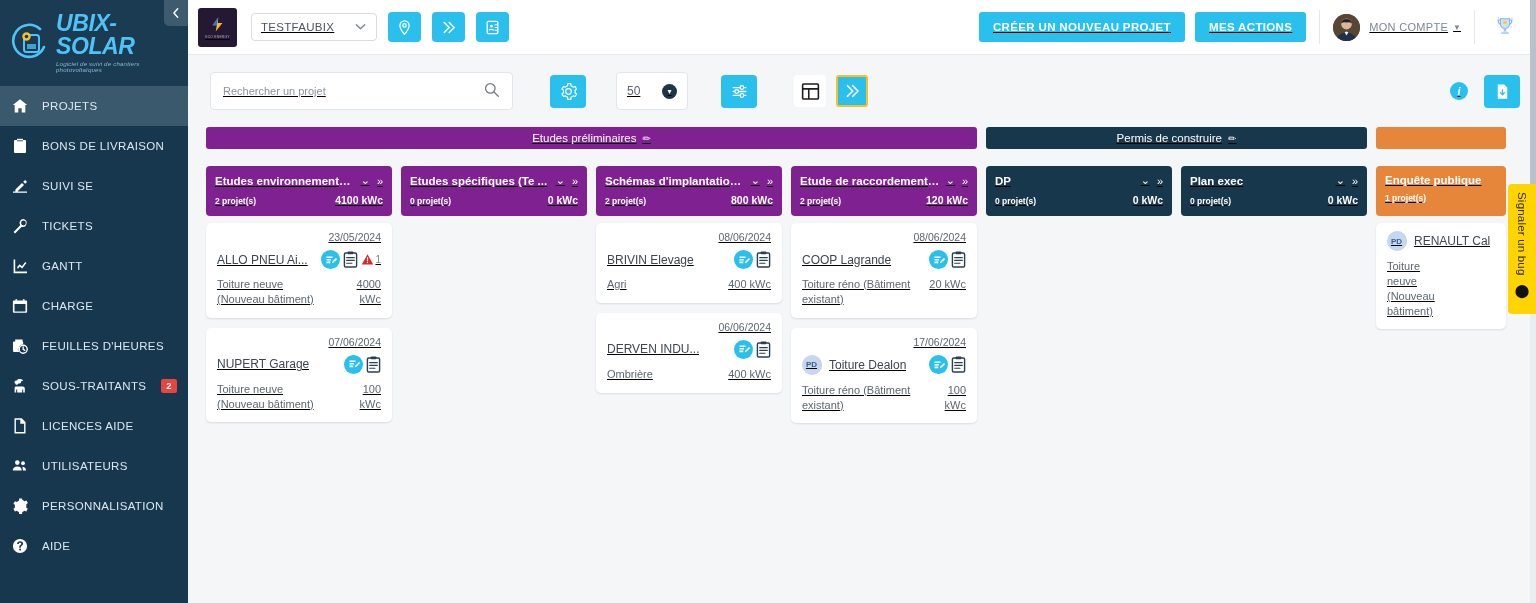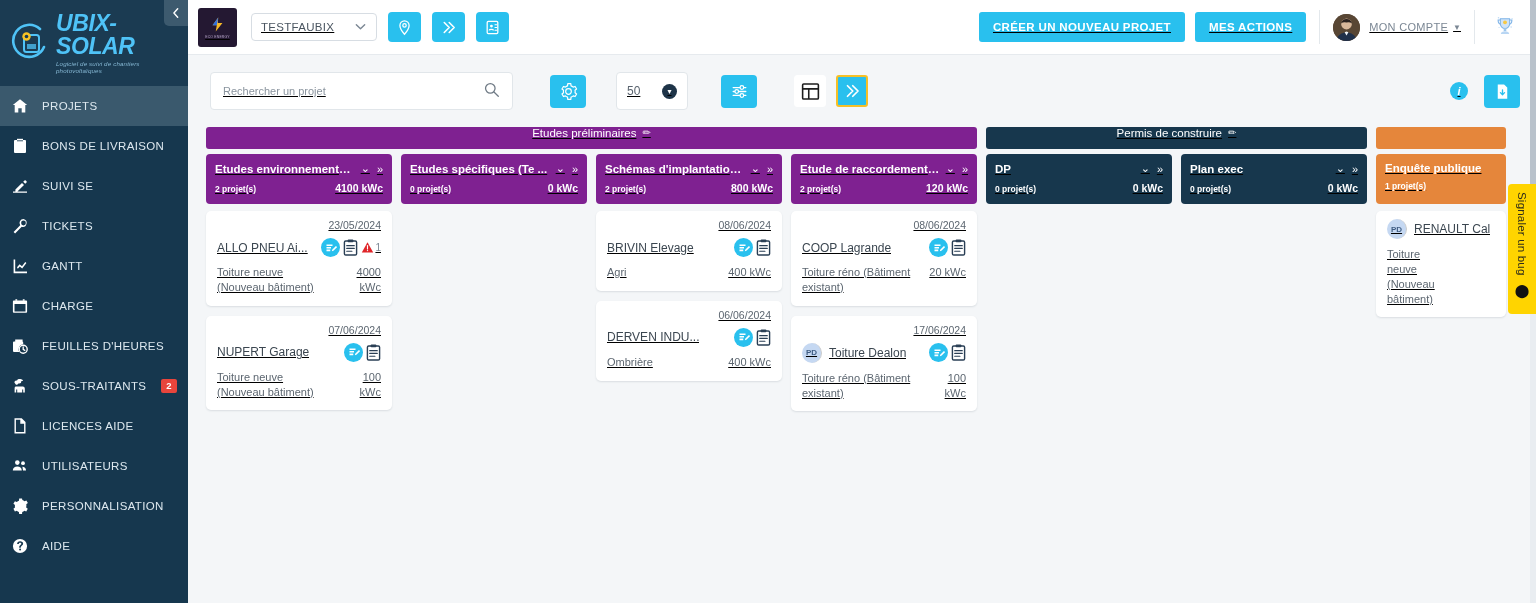--- a/index.html
+++ b/index.html
@@ -15,21 +15,21 @@
   .sidebar {
     width: 188px; height: 603px;
     background: #16374e;
     flex: 0 0 188px;
     position: relative;
     z-index: 20;
   }
   .brand {
     height: 86px;
     background: #1b3b52;
-    display: flex; align-items: center;
+    display: flex; align-items: flex-start;
     padding: 12px 10px;
     position: relative;
   }
   .brand-logo { display: flex; align-items: center; gap: 6px; }
   .brand-mark { width: 40px; height: 40px; flex: 0 0 40px; position: relative; }
   .brand-txt { display: flex; flex-direction: column; line-height: 1; }
   .brand-name {
     font-size: 23px; font-weight: 800; font-style: italic;
     color: #4fc3f7; letter-spacing: -0.4px;
   }
@@ -199,24 +199,24 @@
     flex: 1 1 auto;
     padding: 0 0 0 18px;
     display: flex; align-items: flex-start;
     gap: 9px;
     overflow: hidden;
     position: relative;
   }
   .group { display: flex; flex-direction: column; }
   .group-head {
     height: 22px; border-radius: 3px;
-    display: flex; justify-content: center;
+    display: flex; align-items: center; justify-content: center;
     gap: 6px;
     color: #fff; font-size: 11.5px;
-    margin-bottom: 5px;
+    margin-bottom: 17px;
   }
   .pencil { font-size: 10px; }
   .group-cols { display: flex; gap: 9px; }
   .col { display: flex; flex-direction: column; }
   .col-head {
     border-radius: 4px;
     color: #fff;
     padding: 8px 9px 6px 9px;
     height: 50px;
   }

